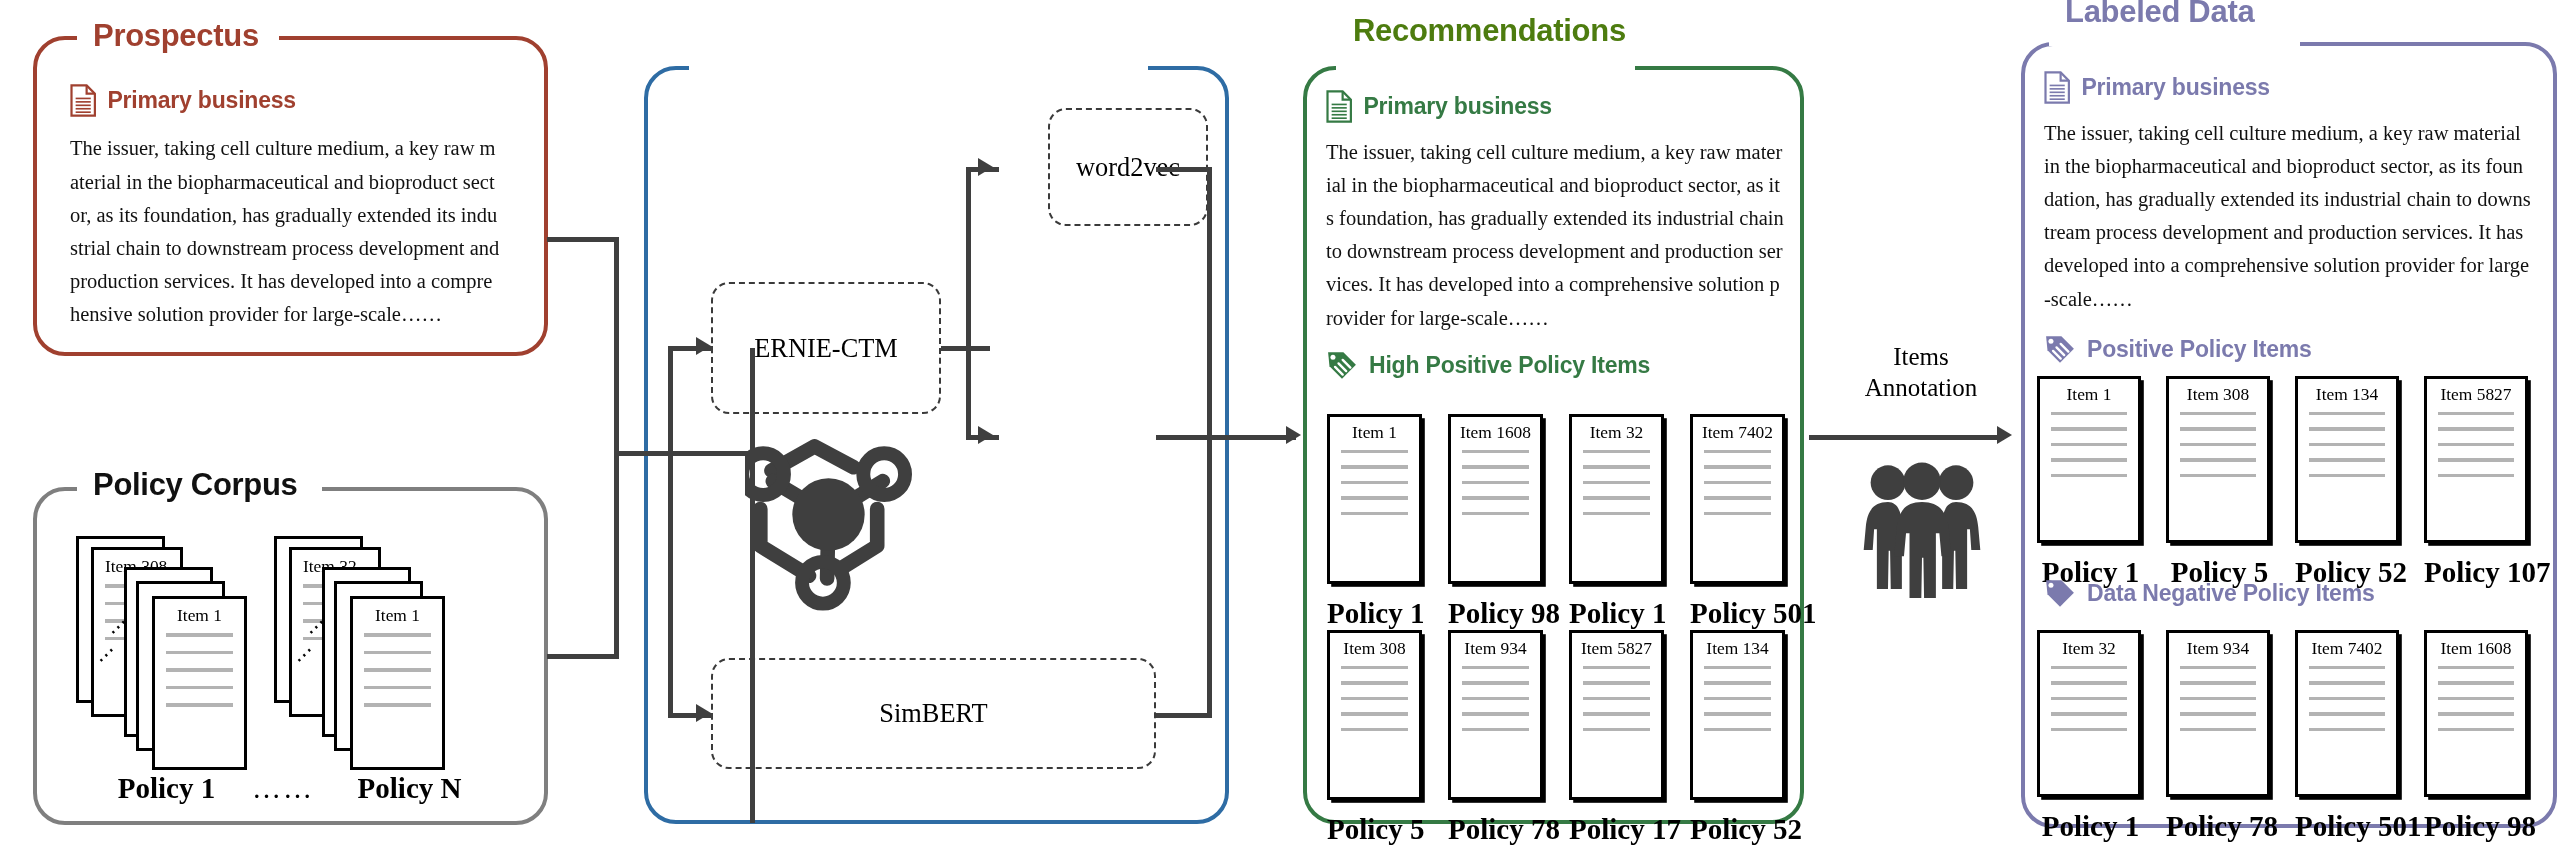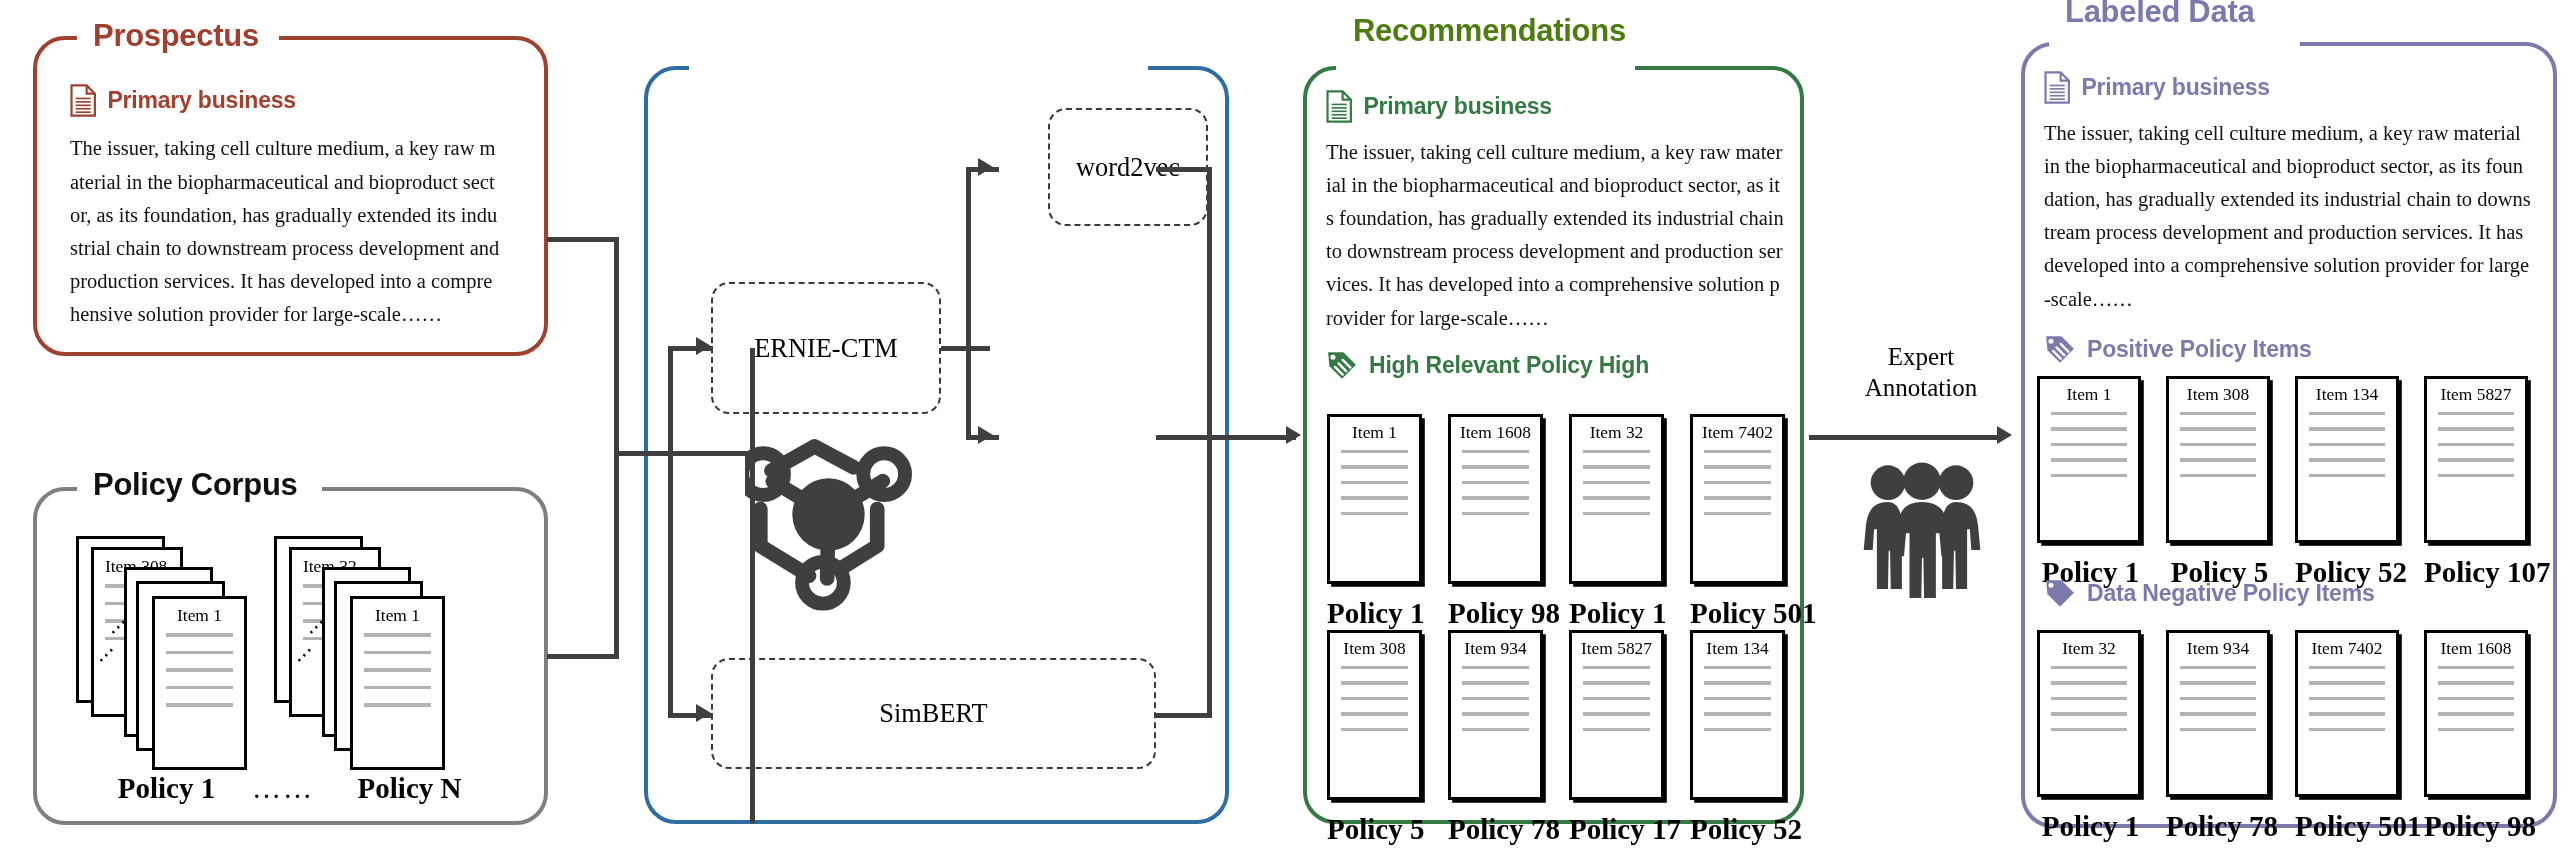--- a/index.html
+++ b/index.html
@@ -199,21 +199,21 @@
         <svg viewBox="0 0 46 44">
             <path d="M3 3 h22 l18 18 -20 20 -18 -18 z" fill="#357a44"></path>
             <circle cx="10" cy="10" r="3.6" fill="#fff"></circle>
             <g stroke="#fff" stroke-width="3.4" stroke-linecap="round">
               <line x1="18" y1="19" x2="29" y2="30"></line>
               <line x1="24" y1="14" x2="35" y2="25"></line>
               <line x1="13" y1="24" x2="24" y2="35"></line>
             </g>
           </svg>
       </span>
-      <span class="lbl" style="color:#357a44;">High Relevant Policy High</span>
+      <span class="lbl" style="color:#357a44;">High Positive Policy Items</span>
     </div>
   </div>
 
   <div>
     <div style="position:absolute;left:1327px;top:414px;">
       <div class="card" style="width:95px;height:170px;">
           <div class="cid">Item 1</div>
           <div class="rules">
             <i></i>
             <i></i>
@@ -314,21 +314,21 @@
             <i></i>
             <i></i>
             <i></i>
           </div>
         </div>
       <div class="plabel" style="margin-top:12.5px;width:97px;">Policy 52</div>
     </div>
   </div>
 
   <div class="expert-txt" style="left:1834px;top:341px;width:174px;">
-    <div>Expert</div>
+    <div>Items</div>
     <div>Annotation</div>
   </div>
   <div class="people-ico" style="left:1863px;top:459px;width:118px;height:139px;">
     <svg viewBox="0 0 170 200" width="118" height="139">
       <g fill="#3f3f3f">
         <circle cx="36" cy="34" r="25"></circle>
         <path d="M36 62 c-22 0 -30 14 -32 36 l-3 33 h13 l2 -30 h4 l0 86 h16 l1 -55 h2 l1 55 h16 l0 -92 c0 -18 -6 -33 -20 -33z"></path>
         <circle cx="134" cy="34" r="25"></circle>
         <path d="M134 62 c22 0 30 14 32 36 l3 33 h-13 l-2 -30 h-4 l0 86 h-16 l-1 -55 h-2 l-1 55 h-16 l0 -92 c0 -18 6 -33 20 -33z"></path>
         <circle cx="85" cy="32" r="27"></circle>

